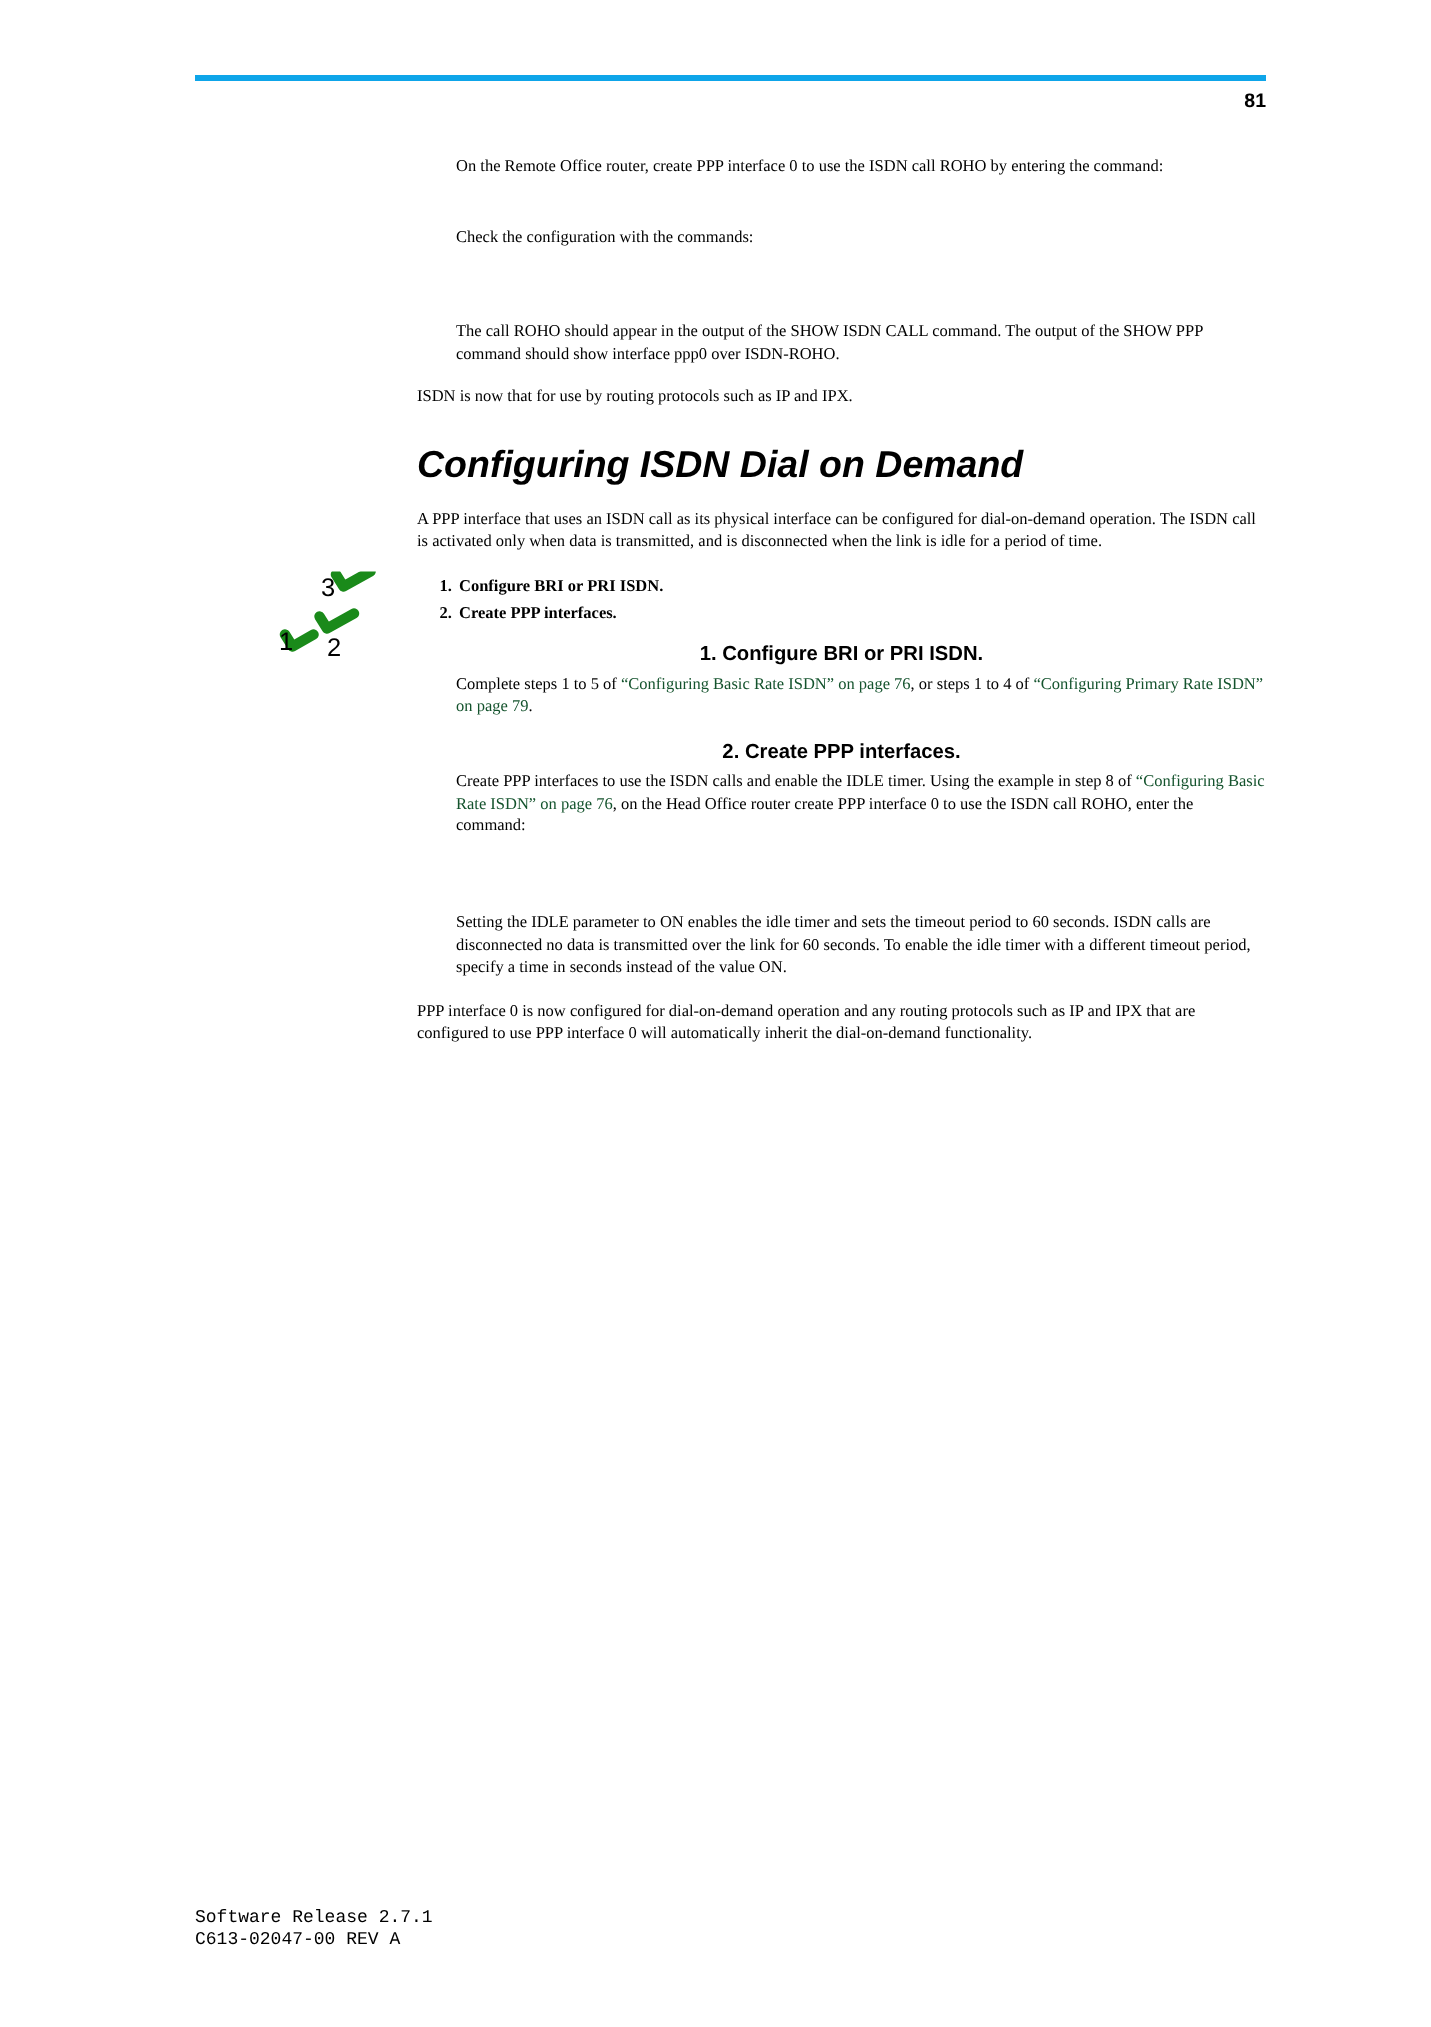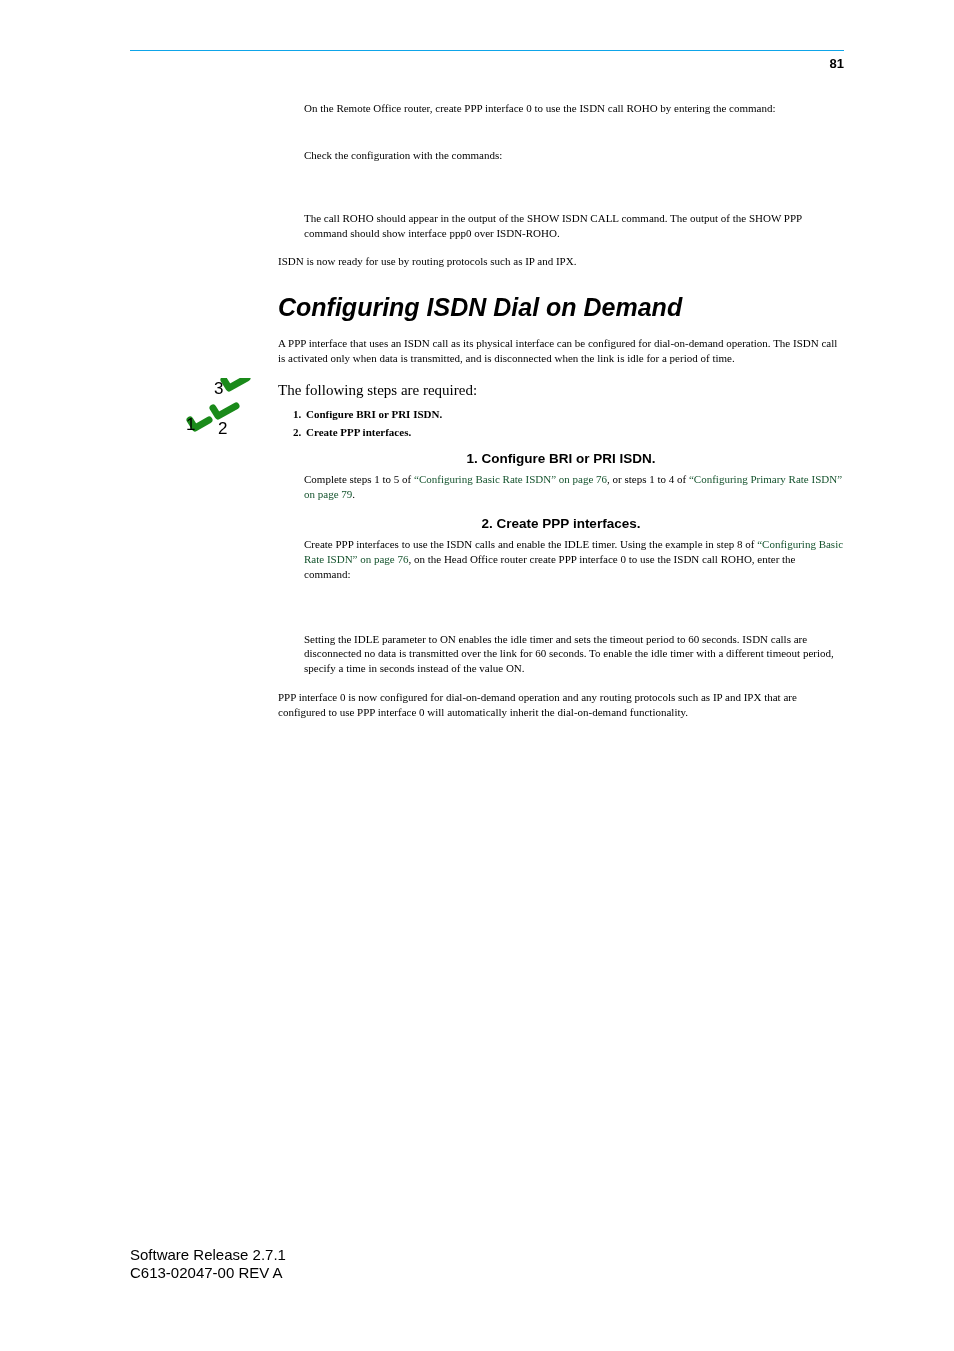--- a/index.html
+++ b/index.html
@@ -8,21 +8,21 @@
     height: 1351px;
     background: #fff;
     font-family: "Palatino Linotype", "Book Antiqua", Palatino, serif;
     color: #000;
     position: relative;
   }
   .page {
     padding: 50px 110px 50px 130px;
   }
   .page-header {
-    border-top: 1px solid #0ea5e9;
+    border-top: 4px solid #0ea5e9;
     margin-bottom: 30px;
   }
   .page-number {
     text-align: right;
     font-family: Arial, Helvetica, sans-serif;
     font-weight: bold;
     font-size: 13px;
     padding-top: 5px;
   }
   .content {
@@ -78,23 +78,23 @@
     text-decoration: none;
   }
   .icon-holder {
     position: absolute;
     left: 190px;
     width: 72px;
   }
   .footer {
     position: absolute;
     left: 130px;
-    bottom: 68px;
-    font-family: Liberation Sans, sans-serif;
-    font-size: 15px;
+    bottom: 50px;
+    font-family: Liberation Mono, monospace;
+    font-size: 12px;
     line-height: 1.25;
     color: #000;
   }
   .spacer-sm { height: 18px; }
   .spacer-md { height: 34px; }
   .step-block { margin-bottom: 6px; }
 </style>
 </head>
 <body>
 
@@ -102,42 +102,41 @@
   <div class="page-header">
     <div class="page-number">81</div>
   </div>
 
   <div class="content">
     <p class="body-text indent">On the Remote Office router, create PPP interface 0 to use the ISDN call ROHO by entering the command:</p>
     <div class="spacer-sm"></div>
     <p class="body-text indent">Check the configuration with the commands:</p>
     <div class="spacer-md"></div>
     <p class="body-text indent">The call ROHO should appear in the output of the SHOW ISDN CALL command. The output of the SHOW PPP command should show interface ppp0 over ISDN-ROHO.</p>
-    <p class="body-text">ISDN is now ready for use by routing protocols such as IP and IPX.</p>
+    <p class="body-text">ISDN is now that for use by routing protocols such as IP and IPX.</p>
 
     <h2 class="section-title">Configuring ISDN Dial on Demand</h2>
 
     <p class="body-text">A PPP interface that uses an ISDN call as its physical interface can be configured for dial-on-demand operation. The ISDN call is activated only when data is transmitted, and is disconnected when the link is idle for a period of time.</p>
 
     <div style="position:relative;">
       <div class="icon-holder" style="left:-92px; top:-2px;">
         <svg width="72" height="64" viewBox="0 0 72 64">
 
           <path d="M38 2 l5 8 l18 -10" fill="none" stroke="#1a8a1a" stroke-width="7" stroke-linecap="round" stroke-linejoin="round"></path>
           <text x="28" y="16" font-family="Arial" font-size="17" fill="#000">3</text>
 
           <path d="M27 30 l5 8 l18 -10" fill="none" stroke="#1a8a1a" stroke-width="7" stroke-linecap="round" stroke-linejoin="round"></path>
           <text x="32" y="56" font-family="Arial" font-size="17" fill="#000">2</text>
 
           <path d="M4 42 l5 8 l14 -8" fill="none" stroke="#1a8a1a" stroke-width="7" stroke-linecap="round" stroke-linejoin="round"></path>
           <text x="0" y="52" font-family="Arial" font-size="17" fill="#000">1</text>
         </svg>
       </div>
 
-      <p class="body-text-nomargin" style="margin-bottom:6px;">The following steps are required:</p>
 
       <ol class="steps">
         <li>Configure BRI or PRI ISDN.</li>
         <li>Create PPP interfaces.</li>
       </ol>
 
       <div class="step-block">
         <p class="bold-sans-step">1.   Configure BRI or PRI ISDN.</p>
         <p class="body-text indent">
           <span>Complete steps 1 to 5 of </span><a class="xref">“Configuring Basic Rate ISDN” on page 76</a><span>, or steps 1 to 4 of </span><a class="xref">“Configuring Primary Rate ISDN” on page 79</a><span>.</span>

